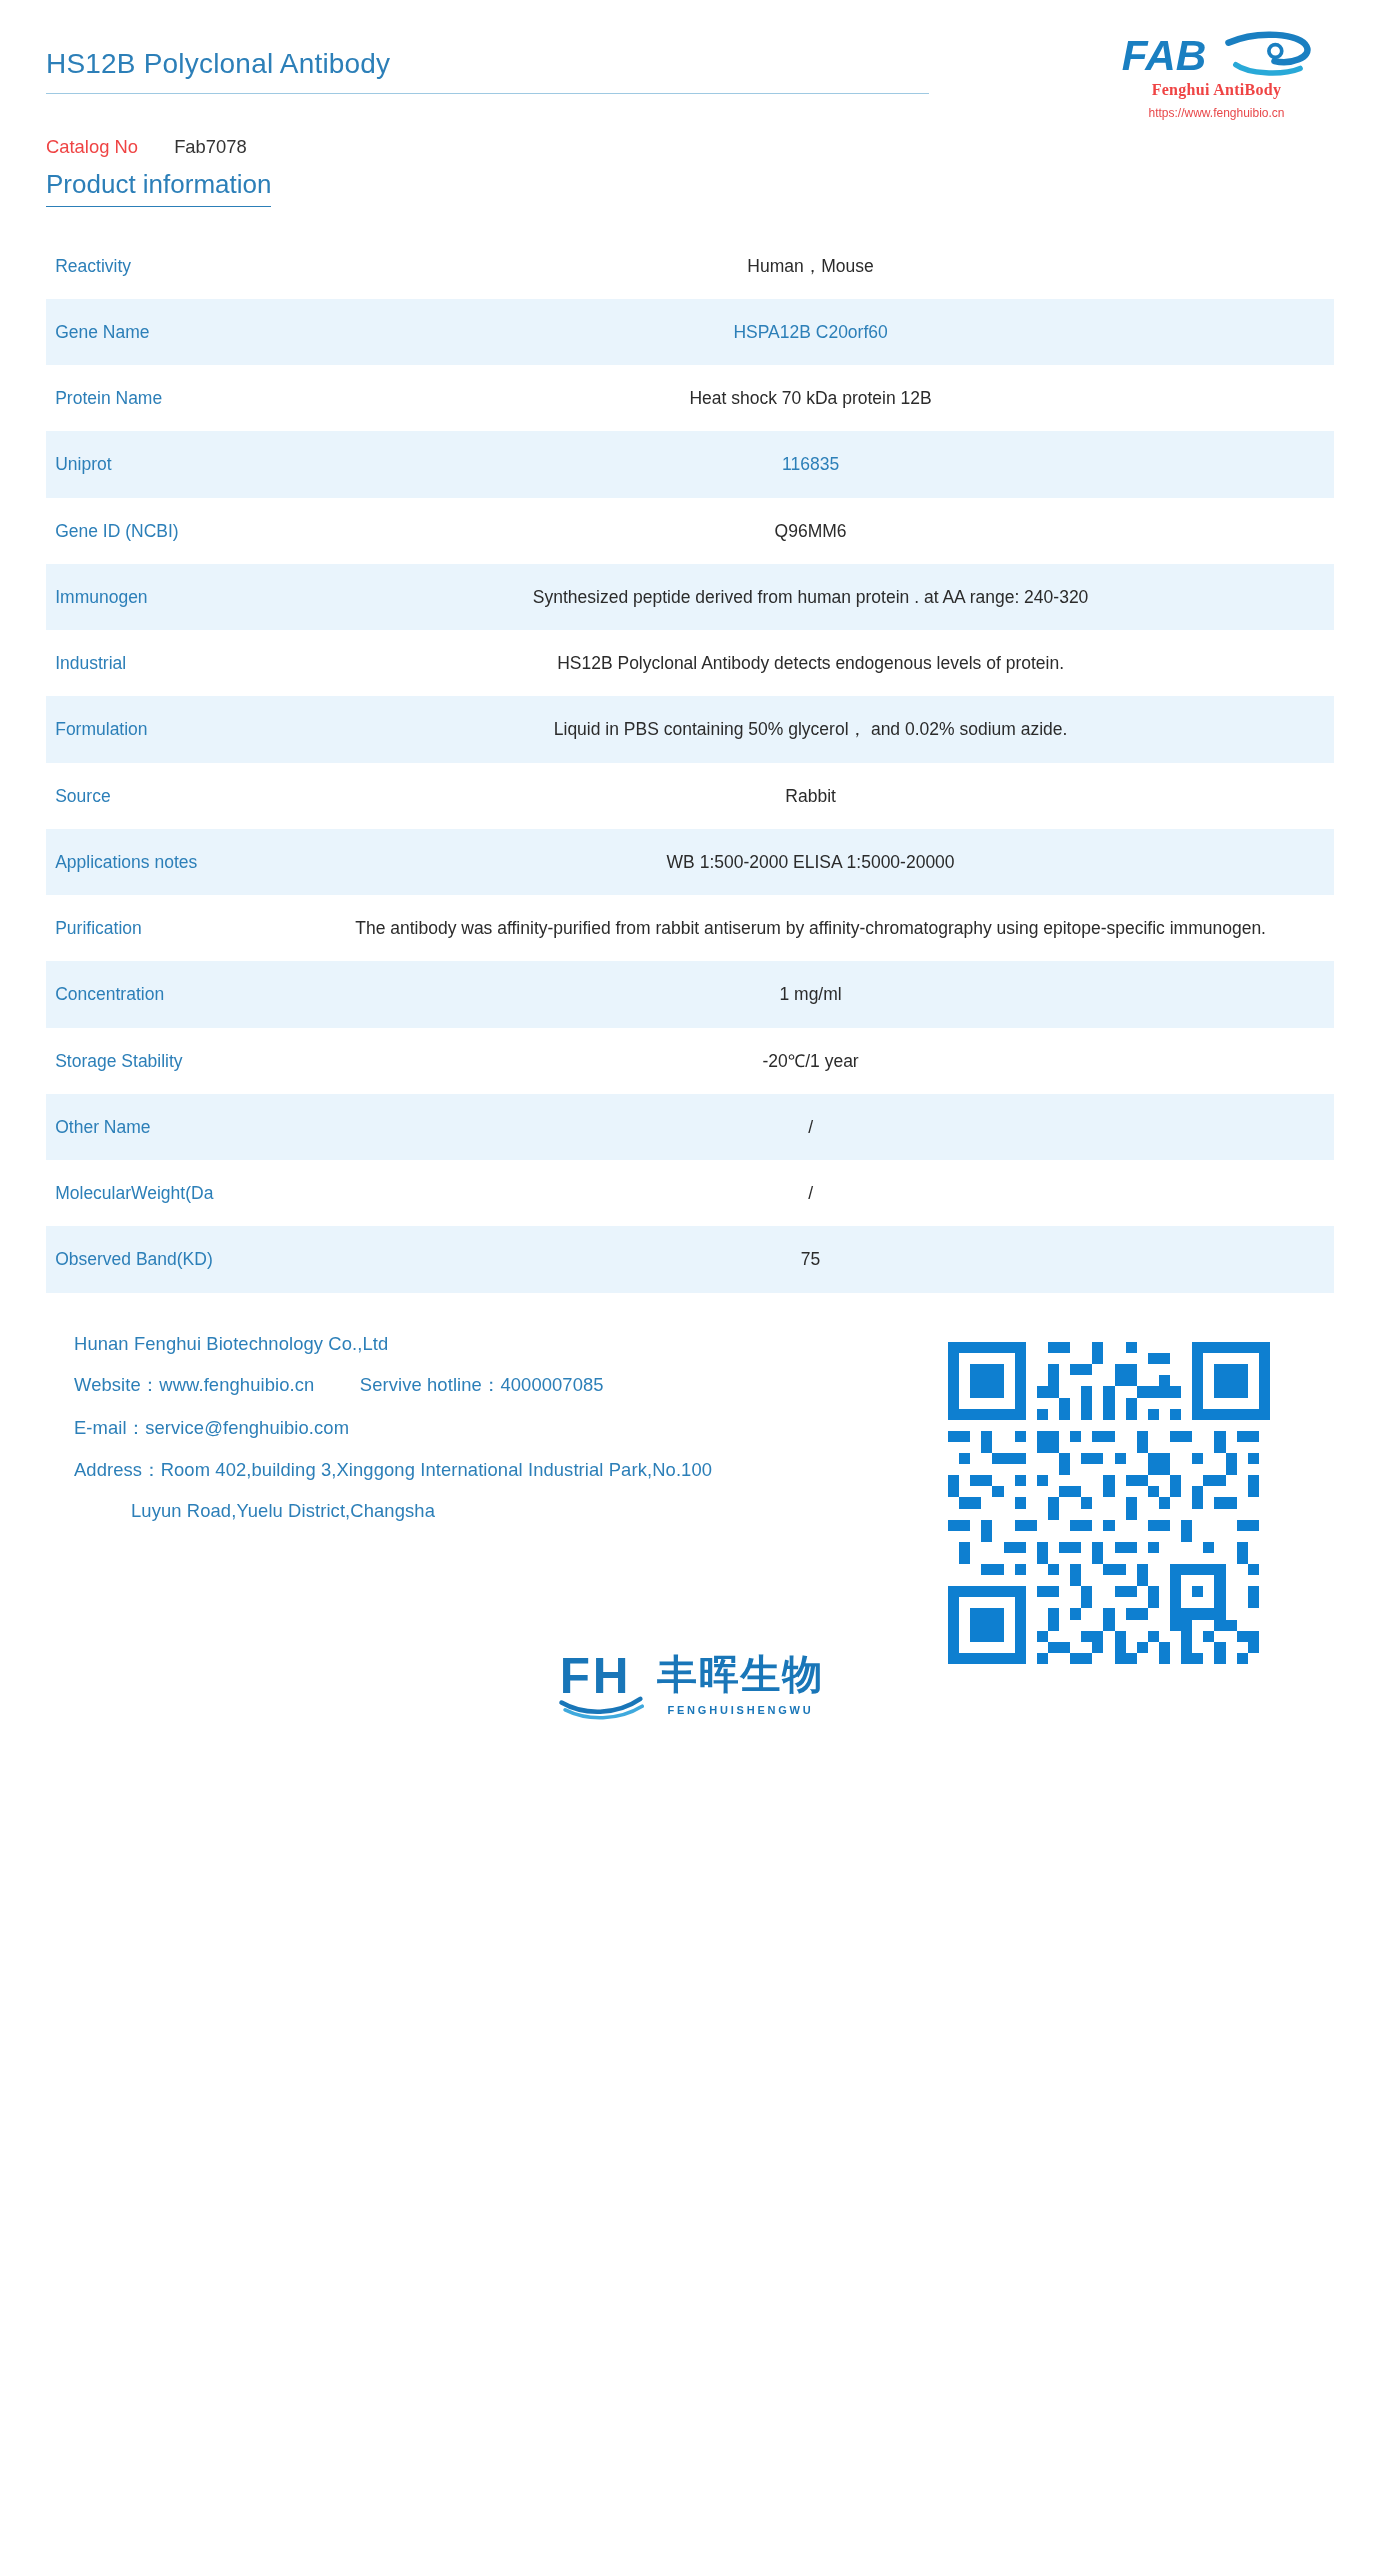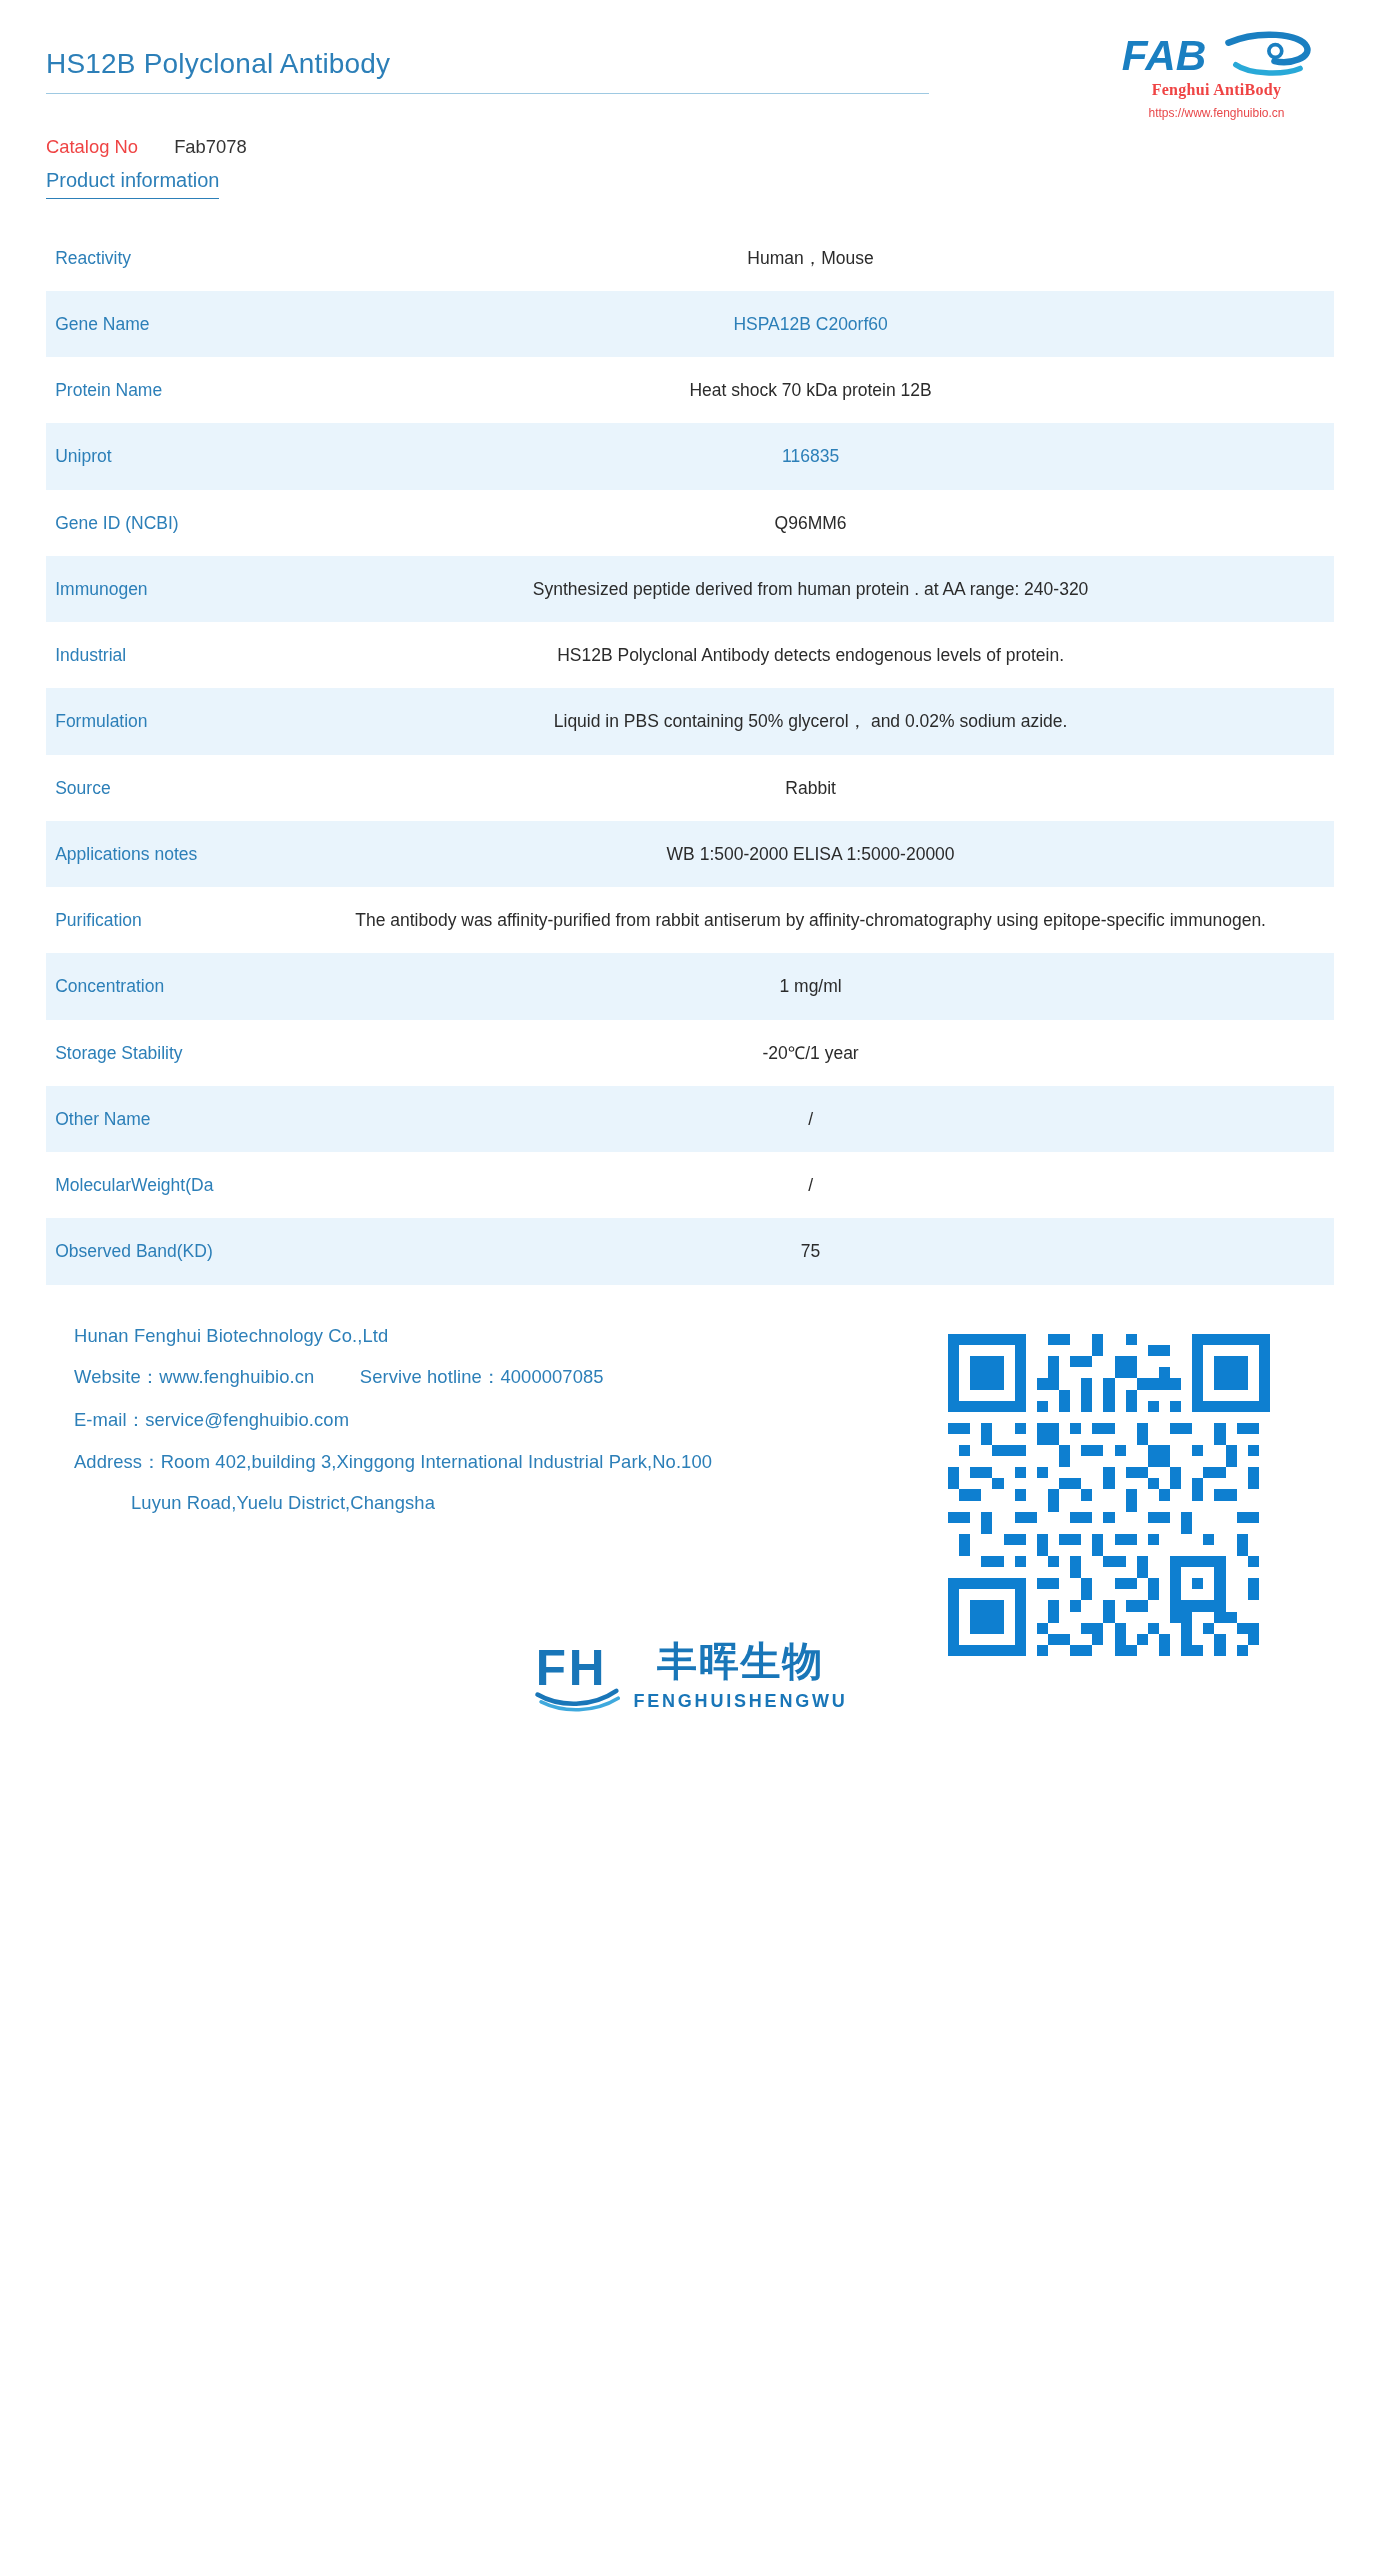--- a/index.html
+++ b/index.html
@@ -81,21 +81,21 @@
   }
   .logo-url {
     font-size: 12px;
     color: #e8484a;
     margin-top: 6.4px;
   }
 
   
   .section-heading {
     margin: 31px 0 0 46px;
-    font-size: 20px;
+    font-size: 26px;
     color: #2c7fb8;
     display: inline-block;
     padding-bottom: 5.5px;
     border-bottom: 1.8px solid #2c7fb8;
   }
 
   
   .info-table {
     margin: 26px 46px 0 46px;
     width: 1288px;
@@ -167,21 +167,21 @@
     gap: 13px;
   }
   .bl-cn {
     font-size: 40px;
     color: #1976b8;
     font-weight: bold;
     letter-spacing: 1.8px;
     font-family: Liberation Sans, sans-serif;
   }
   .bl-en {
-    font-size: 18px;
+    font-size: 11px;
     color: #1976b8;
     letter-spacing: 2.8px;
     margin-top: 1.8px;
     font-weight: bold;
   }
 </style>
 </head>
 <body>
 
 <div class="page">

